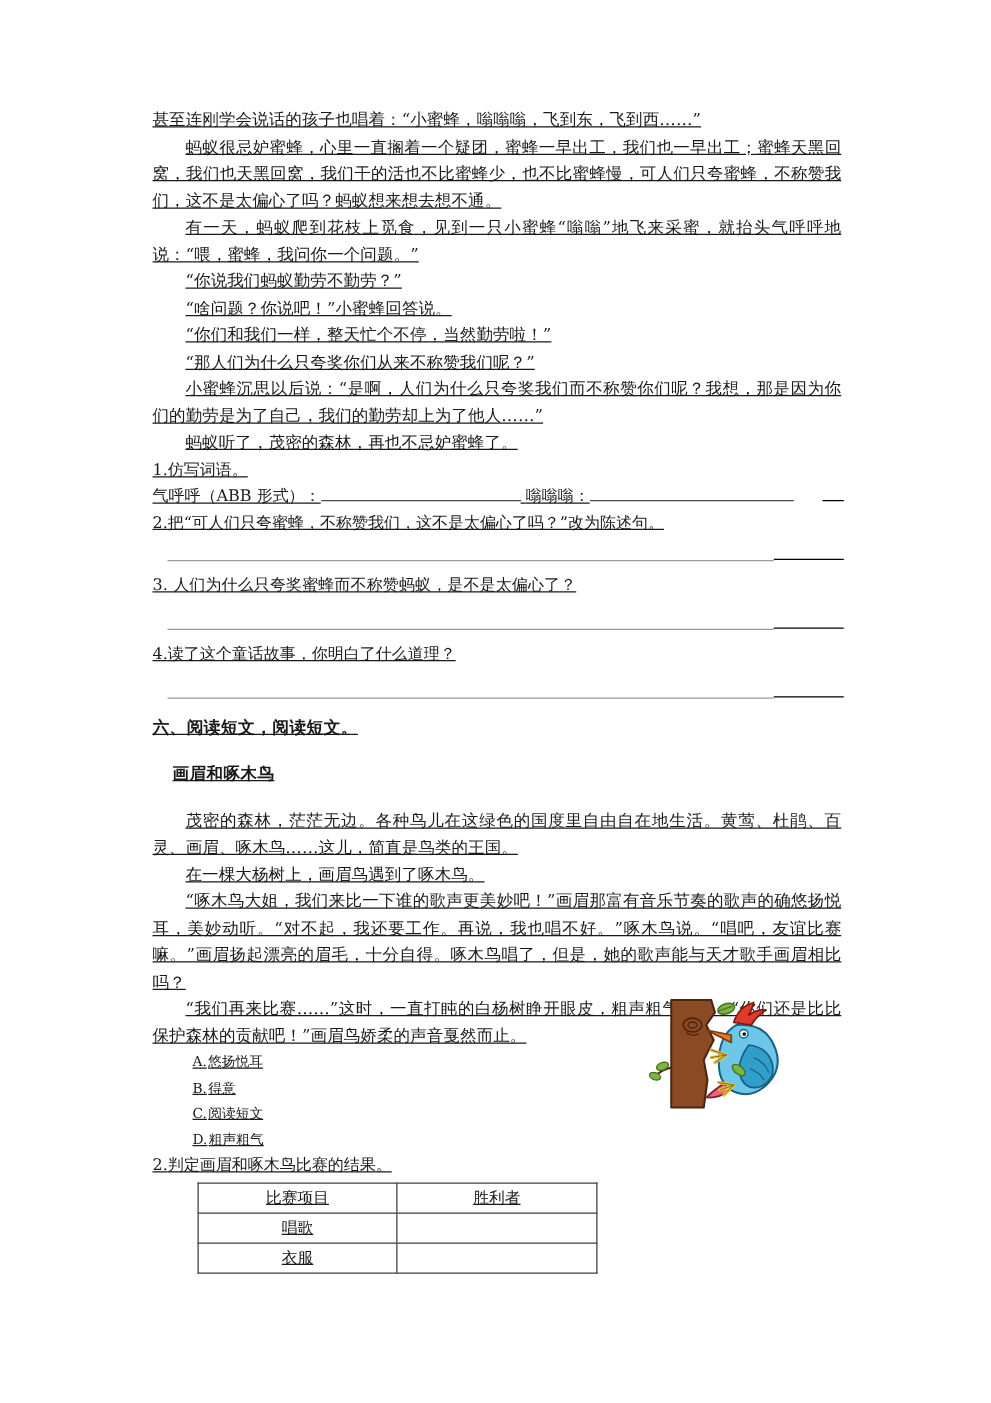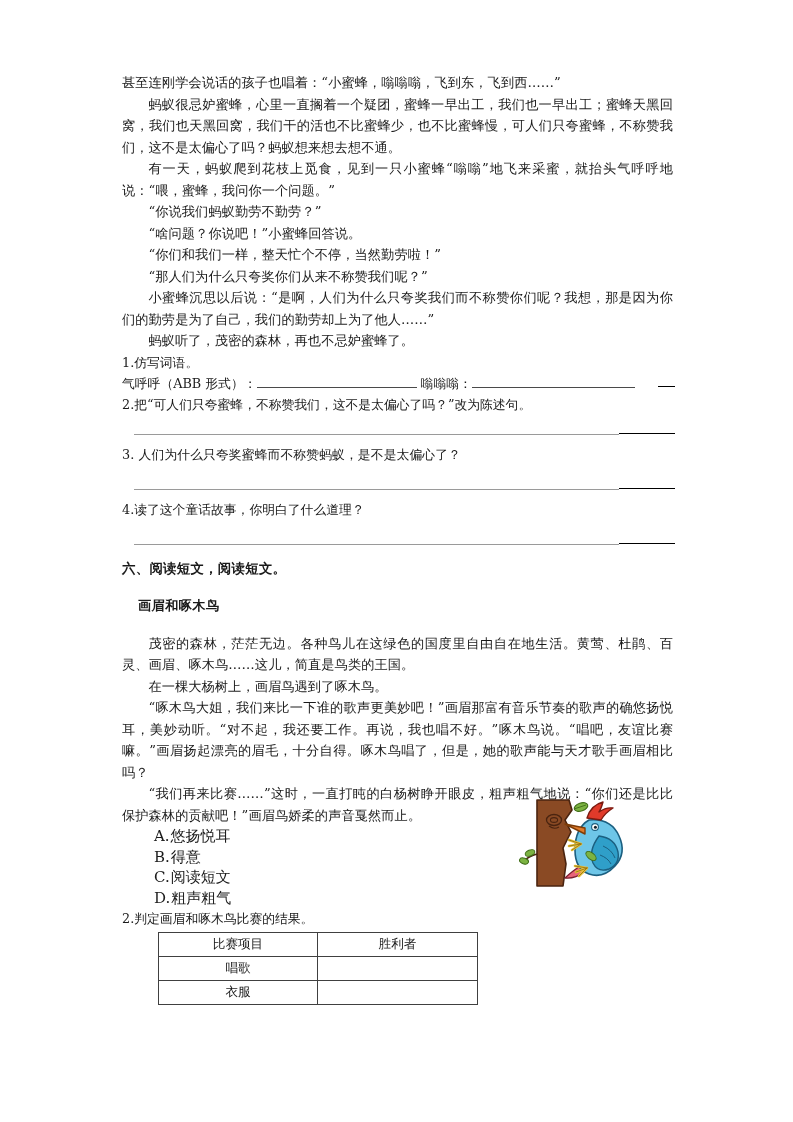--- a/index.html
+++ b/index.html
@@ -18,22 +18,23 @@
   .page {
     position: absolute;
     left: 0; top: 0;
     width: 793px;
     height: 1122px;
     background: #fff;
   }
   .content {
     position: absolute;
     left: 122px;
-    top: 72px;
+    top: 86px;
     width: 551px;
+    text-decoration: underline;
   }
 
   
   .para {
     font-size: 13.2px;
     line-height: 21.5px;
     text-align: justify;
     text-justify: inter-ideograph;
     margin: 0;
     letter-spacing: 0.1px;
@@ -99,21 +100,21 @@
   .passage-title {
     font-size: 13.2px;
     line-height: 22px;
     font-weight: bold;
     margin: 16px;
     letter-spacing: 0.4px;
   }
 
   
   .opt {
-    font-size: 15px;
+    font-size: 11px;
     line-height: 20.5px;
     margin: 0;
     padding-left: 32px;
   }
   .opt .lab { margin-right: 1px; }
 
   
   .tbl-wrap {
     margin-top: 3px;
     padding-left: 36px;

